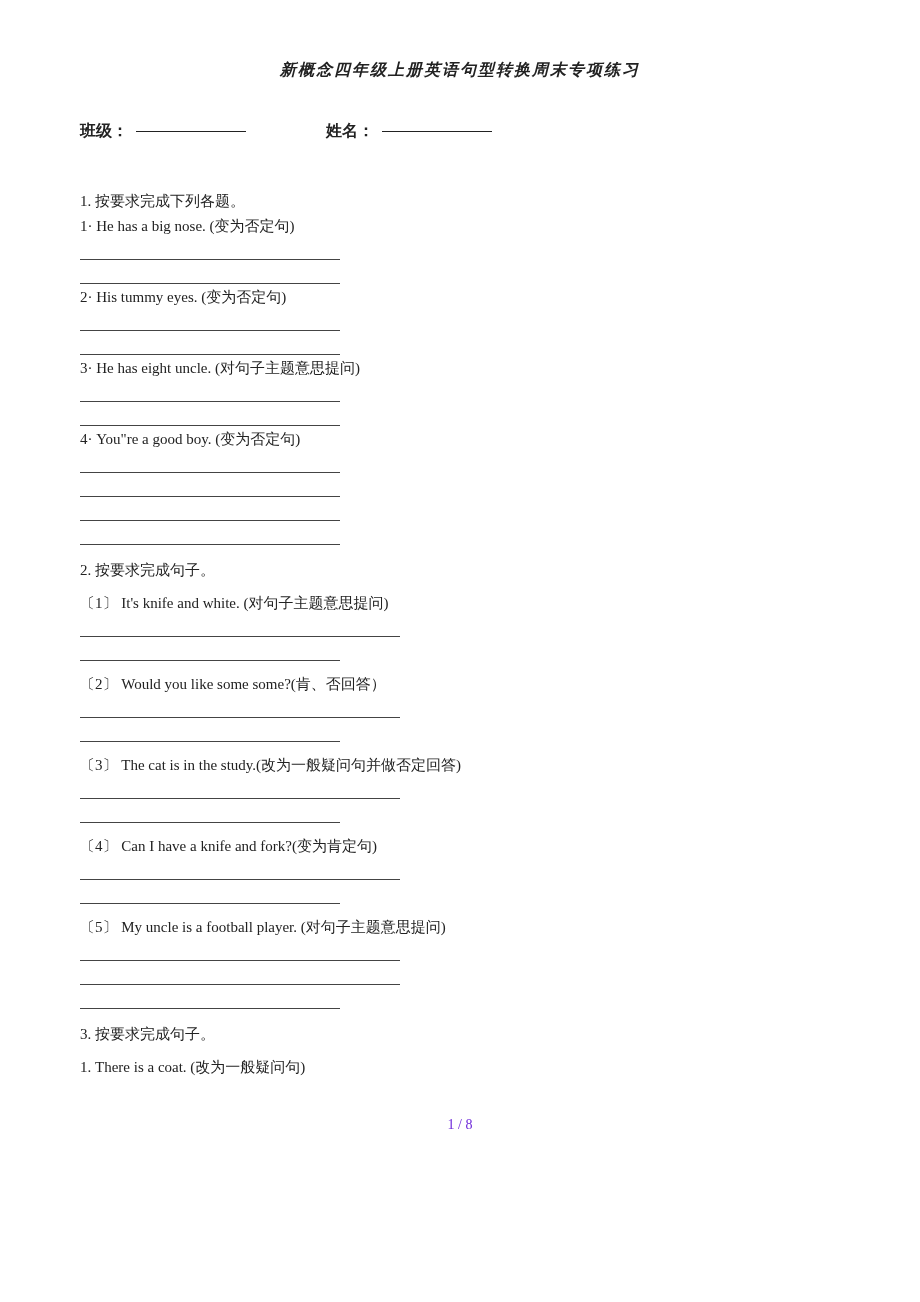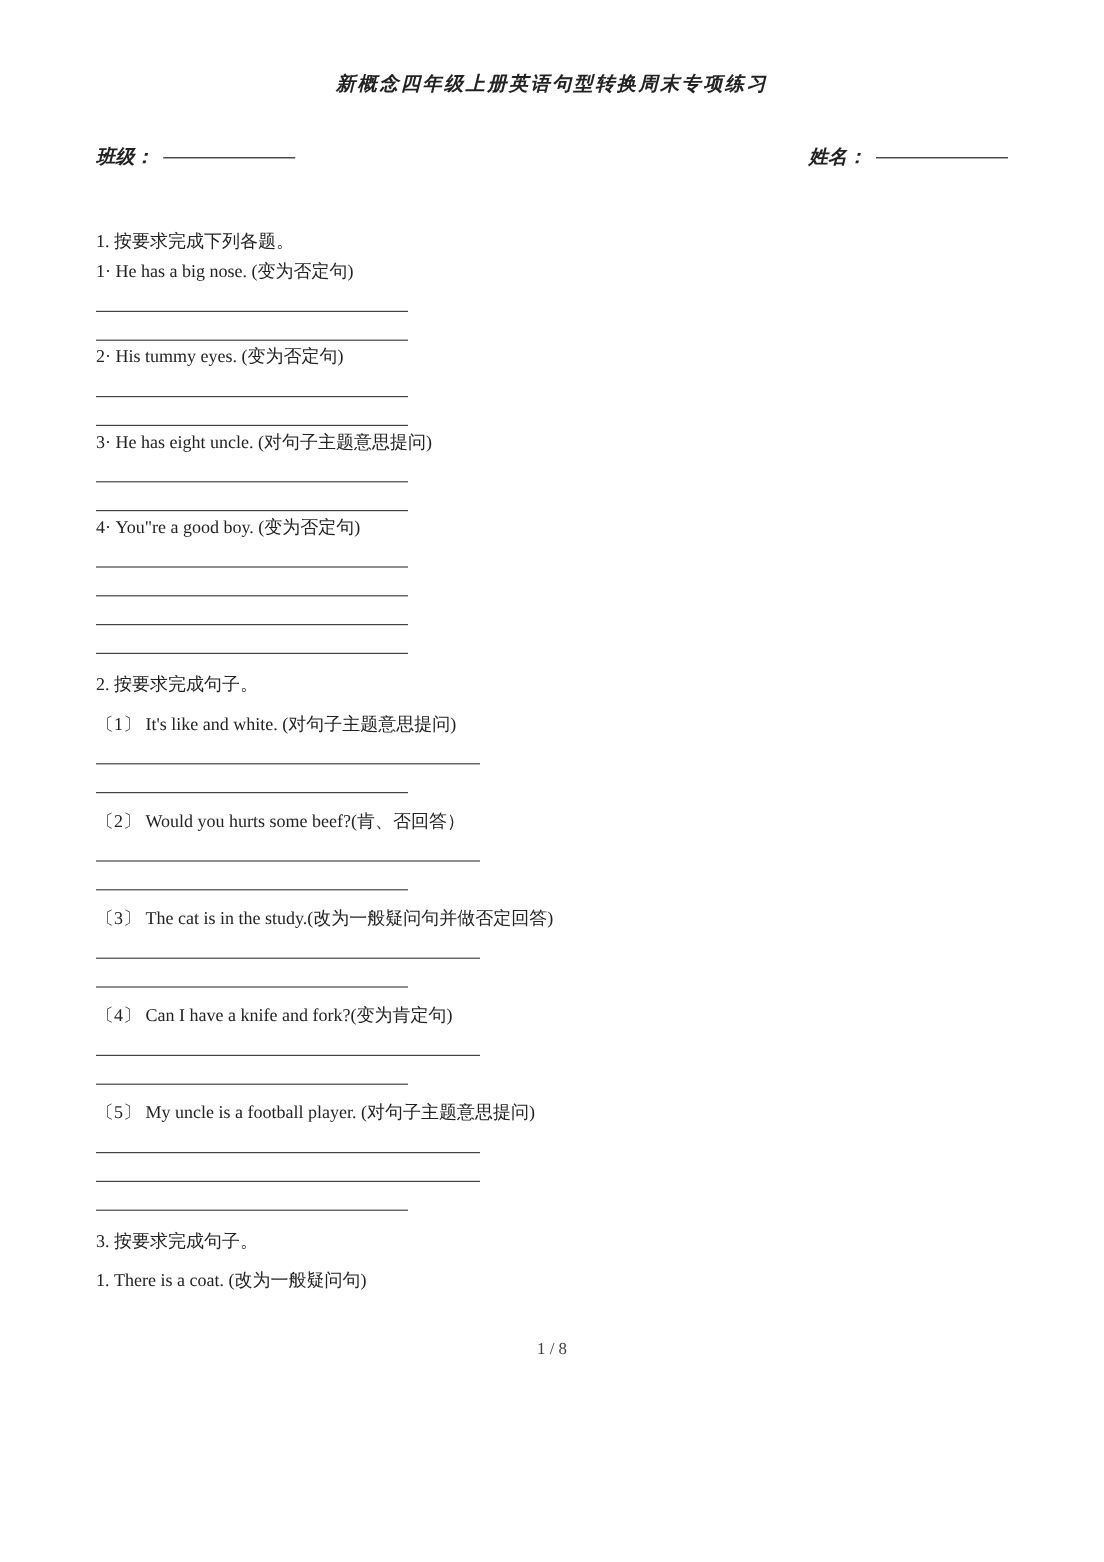--- a/index.html
+++ b/index.html
@@ -23,26 +23,25 @@
       font-size: 16px;
       font-weight: bold;
       margin-bottom: 40px;
       margin-top: 20px;
       letter-spacing: 2px;
       font-style: italic;
     }
 
     .student-info {
       display: flex;
-      justify-content: space-between;
+      justify-content: flex-start;
       gap: 80px;
       margin-bottom: 50px;
       font-size: 16px;
       font-weight: bold;
-      font-style: italic;
     }
 
     .info-field {
       display: flex;
       align-items: center;
       gap: 8px;
     }
 
     .info-line {
       display: inline-block;
@@ -99,21 +98,21 @@
       display: flex;
       flex-direction: column;
       gap: 6px;
       margin-bottom: 2px;
     }
 
     .page-number {
       text-align: center;
       margin-top: 40px;
       font-size: 14px;
-      color: #404040;
+      color: #6d28d9;
     }
   </style>
 </head>
 <body>
 
 <div class="page-title">新概念四年级上册英语句型转换周末专项练习</div>
 
 <div class="student-info">
   <div class="info-field">
     <span>班级：</span>
@@ -174,31 +173,31 @@
       <div class="answer-line"></div>
     </div>
   </div>
 </div>
 
 <div style="margin-top: 16px;">
   <div class="section-title">2. 按要求完成句子。</div>
 
   <div class="section-2-block">
     <div class="section-2-question">
-      <span>〔1〕</span>&nbsp;<span>It's like and white. (对句子主题意思提问)</span>
-    </div>
-    <div class="answer-lines-2">
-      <div class="answer-line-wide"></div>
-      <div class="answer-line"></div>
-    </div>
-  </div>
-
-  <div class="section-2-block">
-    <div class="section-2-question">
-      <span>〔2〕</span>&nbsp;<span>Would you hurts some beef?(肯、否回答）</span>
+      <span>〔1〕</span>&nbsp;<span>It's knife and white. (对句子主题意思提问)</span>
+    </div>
+    <div class="answer-lines-2">
+      <div class="answer-line-wide"></div>
+      <div class="answer-line"></div>
+    </div>
+  </div>
+
+  <div class="section-2-block">
+    <div class="section-2-question">
+      <span>〔2〕</span>&nbsp;<span>Would you like some some?(肯、否回答）</span>
     </div>
     <div class="answer-lines-2">
       <div class="answer-line-wide"></div>
       <div class="answer-line"></div>
     </div>
   </div>
 
   <div class="section-2-block">
     <div class="section-2-question">
       <span>〔3〕</span>&nbsp;<span>The cat is in the study.(改为一般疑问句并做否定回答)</span>

